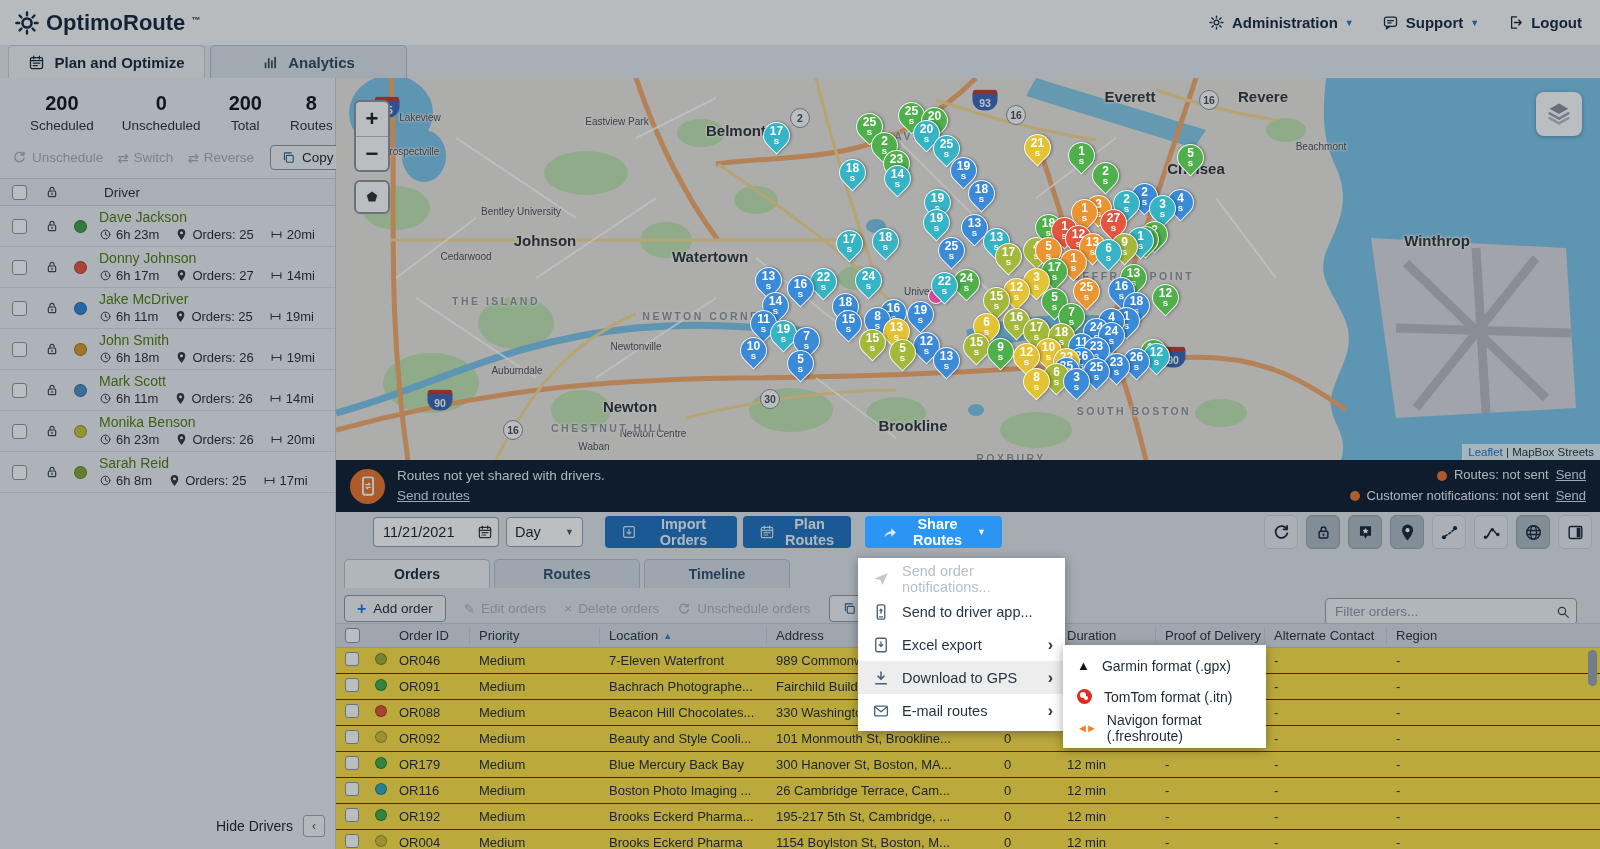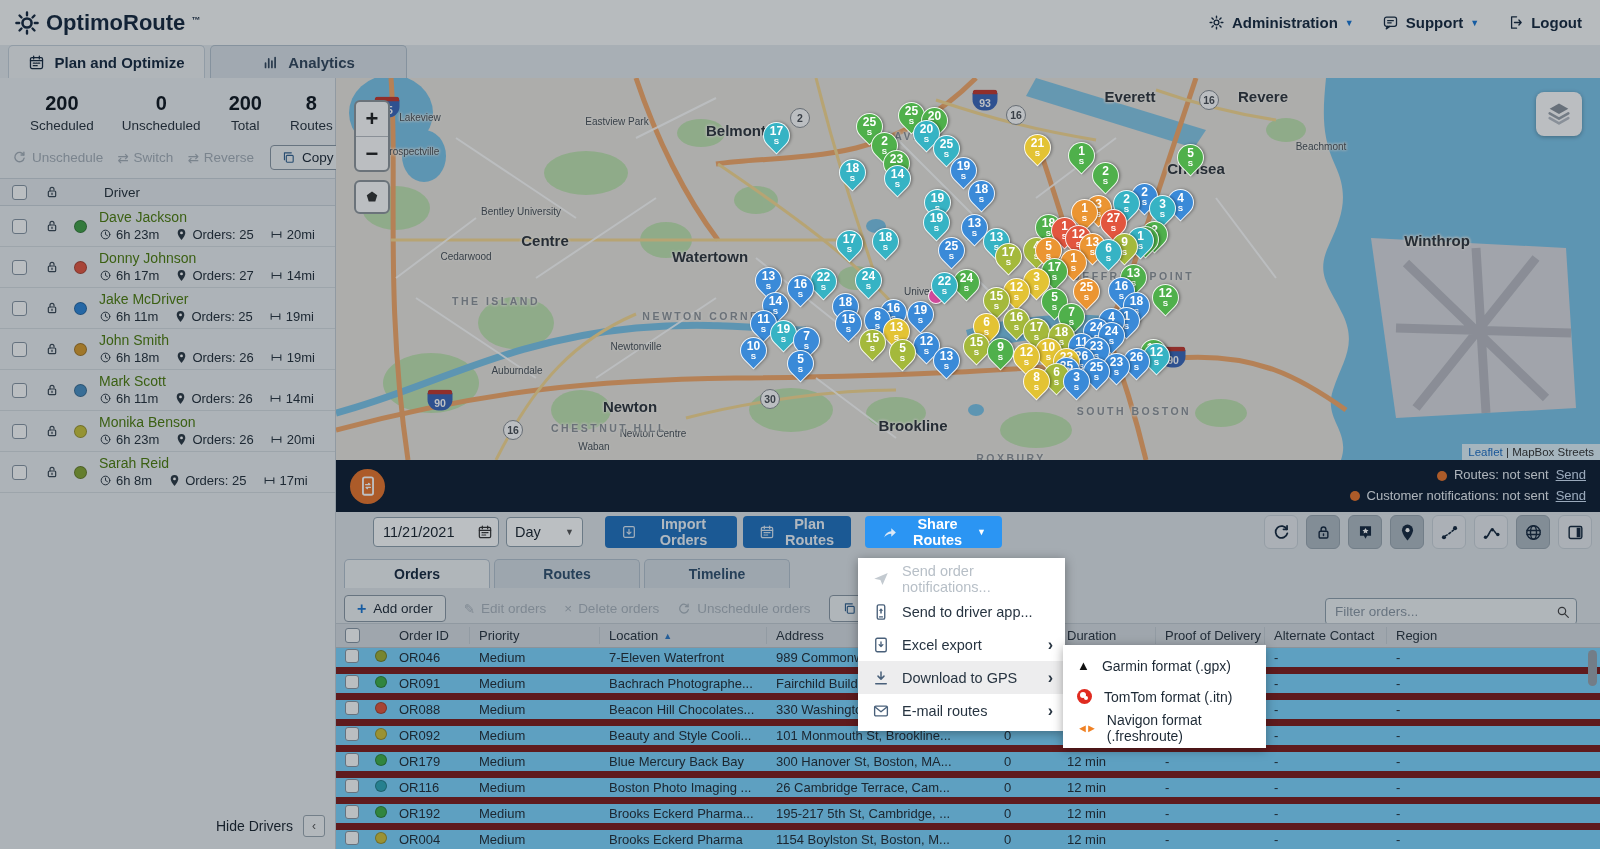--- a/index.html
+++ b/index.html
@@ -145,21 +145,21 @@
   #filterinput{width:100%;height:27px;border:1px solid #8fa0ac;border-radius:4px;background:#eef1f3;
                font-size:13.5px;color:#5a6670;padding:0 28px 0 9px;font-family:inherit;}
   #filterinput::placeholder{color:#8a97a3;}
   #filterwrap svg{position:absolute;right:6px;top:6px;color:#444;}
   #otable{position:absolute;left:0;top:71px;width:1264px;bottom:0;overflow:hidden;}
   #thead{display:flex;height:25px;background:#d6dce1;border-top:1px solid #c2cad1;border-bottom:1px solid #b9c2c9;
          font-size:13px;color:#2a3540;align-items:center;}
   #thead .hc{padding-left:9px;border-right:1px solid #c5cdd3;height:17px;display:flex;align-items:center;gap:5px;overflow:hidden;white-space:nowrap;}
   #thead .hc.nb{border-right:none;}
   .sortarrow{color:#2f79c4;font-size:9px;}
-  .trow{display:flex;height:26px;align-items:center;background:#7dd3fc;border-bottom:7px solid #7f1d1d;
+  .trow{display:flex;height:26px;align-items:center;background:#fde047;border-bottom:1px solid #7f1d1d;
         font-size:13px;color:#232e38;cursor:pointer;}
   .trow .tc{padding-left:9px;overflow:hidden;white-space:nowrap;}
   .trow .cb{width:14px;height:14px;}
   .trow .dot{width:12px;height:12px;}
   #vscroll{position:absolute;right:3px;top:98px;width:9px;height:36px;border-radius:5px;background:#9aa4ad;}
 
   
   #dim{position:absolute;inset:0;background:rgba(12,22,33,.27);z-index:40;pointer-events:none;}
 
   
@@ -628,21 +628,21 @@
           <path d="M350 340 C420 322 500 312 560 312"></path>
         <path d="M480 0 C500 80 520 140 540 200"></path>
       </g>
       <g stroke="#ffffff" stroke-width="2" opacity="0.85" fill="none">
         <path d="M120 60 L240 140M200 200 L320 120M80 220 L200 300M260 300 L380 220M420 180 L520 260M560 60 L640 140
                  M700 120 L780 60M880 120 L940 200M300 60 L380 20M140 140 L60 200M480 300 L560 360M640 200 L700 260"></path>
       </g>
     </svg>
     <div id="map-labels">
         <div class="mlabel lg" style="left:400px;top:52px">Belmont</div>
-        <div class="mlabel lg" style="left:209px;top:162px">Centre</div>
+        <div class="mlabel lg" style="left:209px;top:162px">Johnson</div>
         <div class="mlabel lg" style="left:374px;top:178px">Watertown</div>
         <div class="mlabel lg" style="left:294px;top:328px">Newton</div>
         <div class="mlabel lg" style="left:577px;top:347px">Brookline</div>
         <div class="mlabel lg" style="left:860px;top:90px">Chelsea</div>
         <div class="mlabel lg" style="left:794px;top:18px">Everett</div>
         <div class="mlabel lg" style="left:927px;top:18px">Revere</div>
         <div class="mlabel lg" style="left:1101px;top:162px">Winthrop</div>
         <div class="mlabel md" style="left:84px;top:39px">Lakeview</div>
         <div class="mlabel md" style="left:75px;top:73px">Prospectville</div>
         <div class="mlabel md" style="left:281px;top:43px">Eastview Park</div>
@@ -1301,20 +1301,24 @@
       <span>|</span>
       <span>MapBox Streets</span>
     </div>
   </section>
 
   <div id="alertbar">
     <div id="alert-ic">
       <svg class="ic" width="22" height="22">
           <use href="#i-phonesend"></use>
         </svg>
+    </div>
+    <div id="alert-text">
+      <div>Routes not yet shared with drivers.</div>
+      <a>Send routes</a>
     </div>
     <div id="alert-right">
         <div class="ar-line">
      <span class="ar-dot"></span>
      <span>Routes: not sent</span>
      <a>Send</a>
         </div>
         <div class="ar-line">
      <span class="ar-dot"></span>
      <span>Customer notifications: not sent</span>

